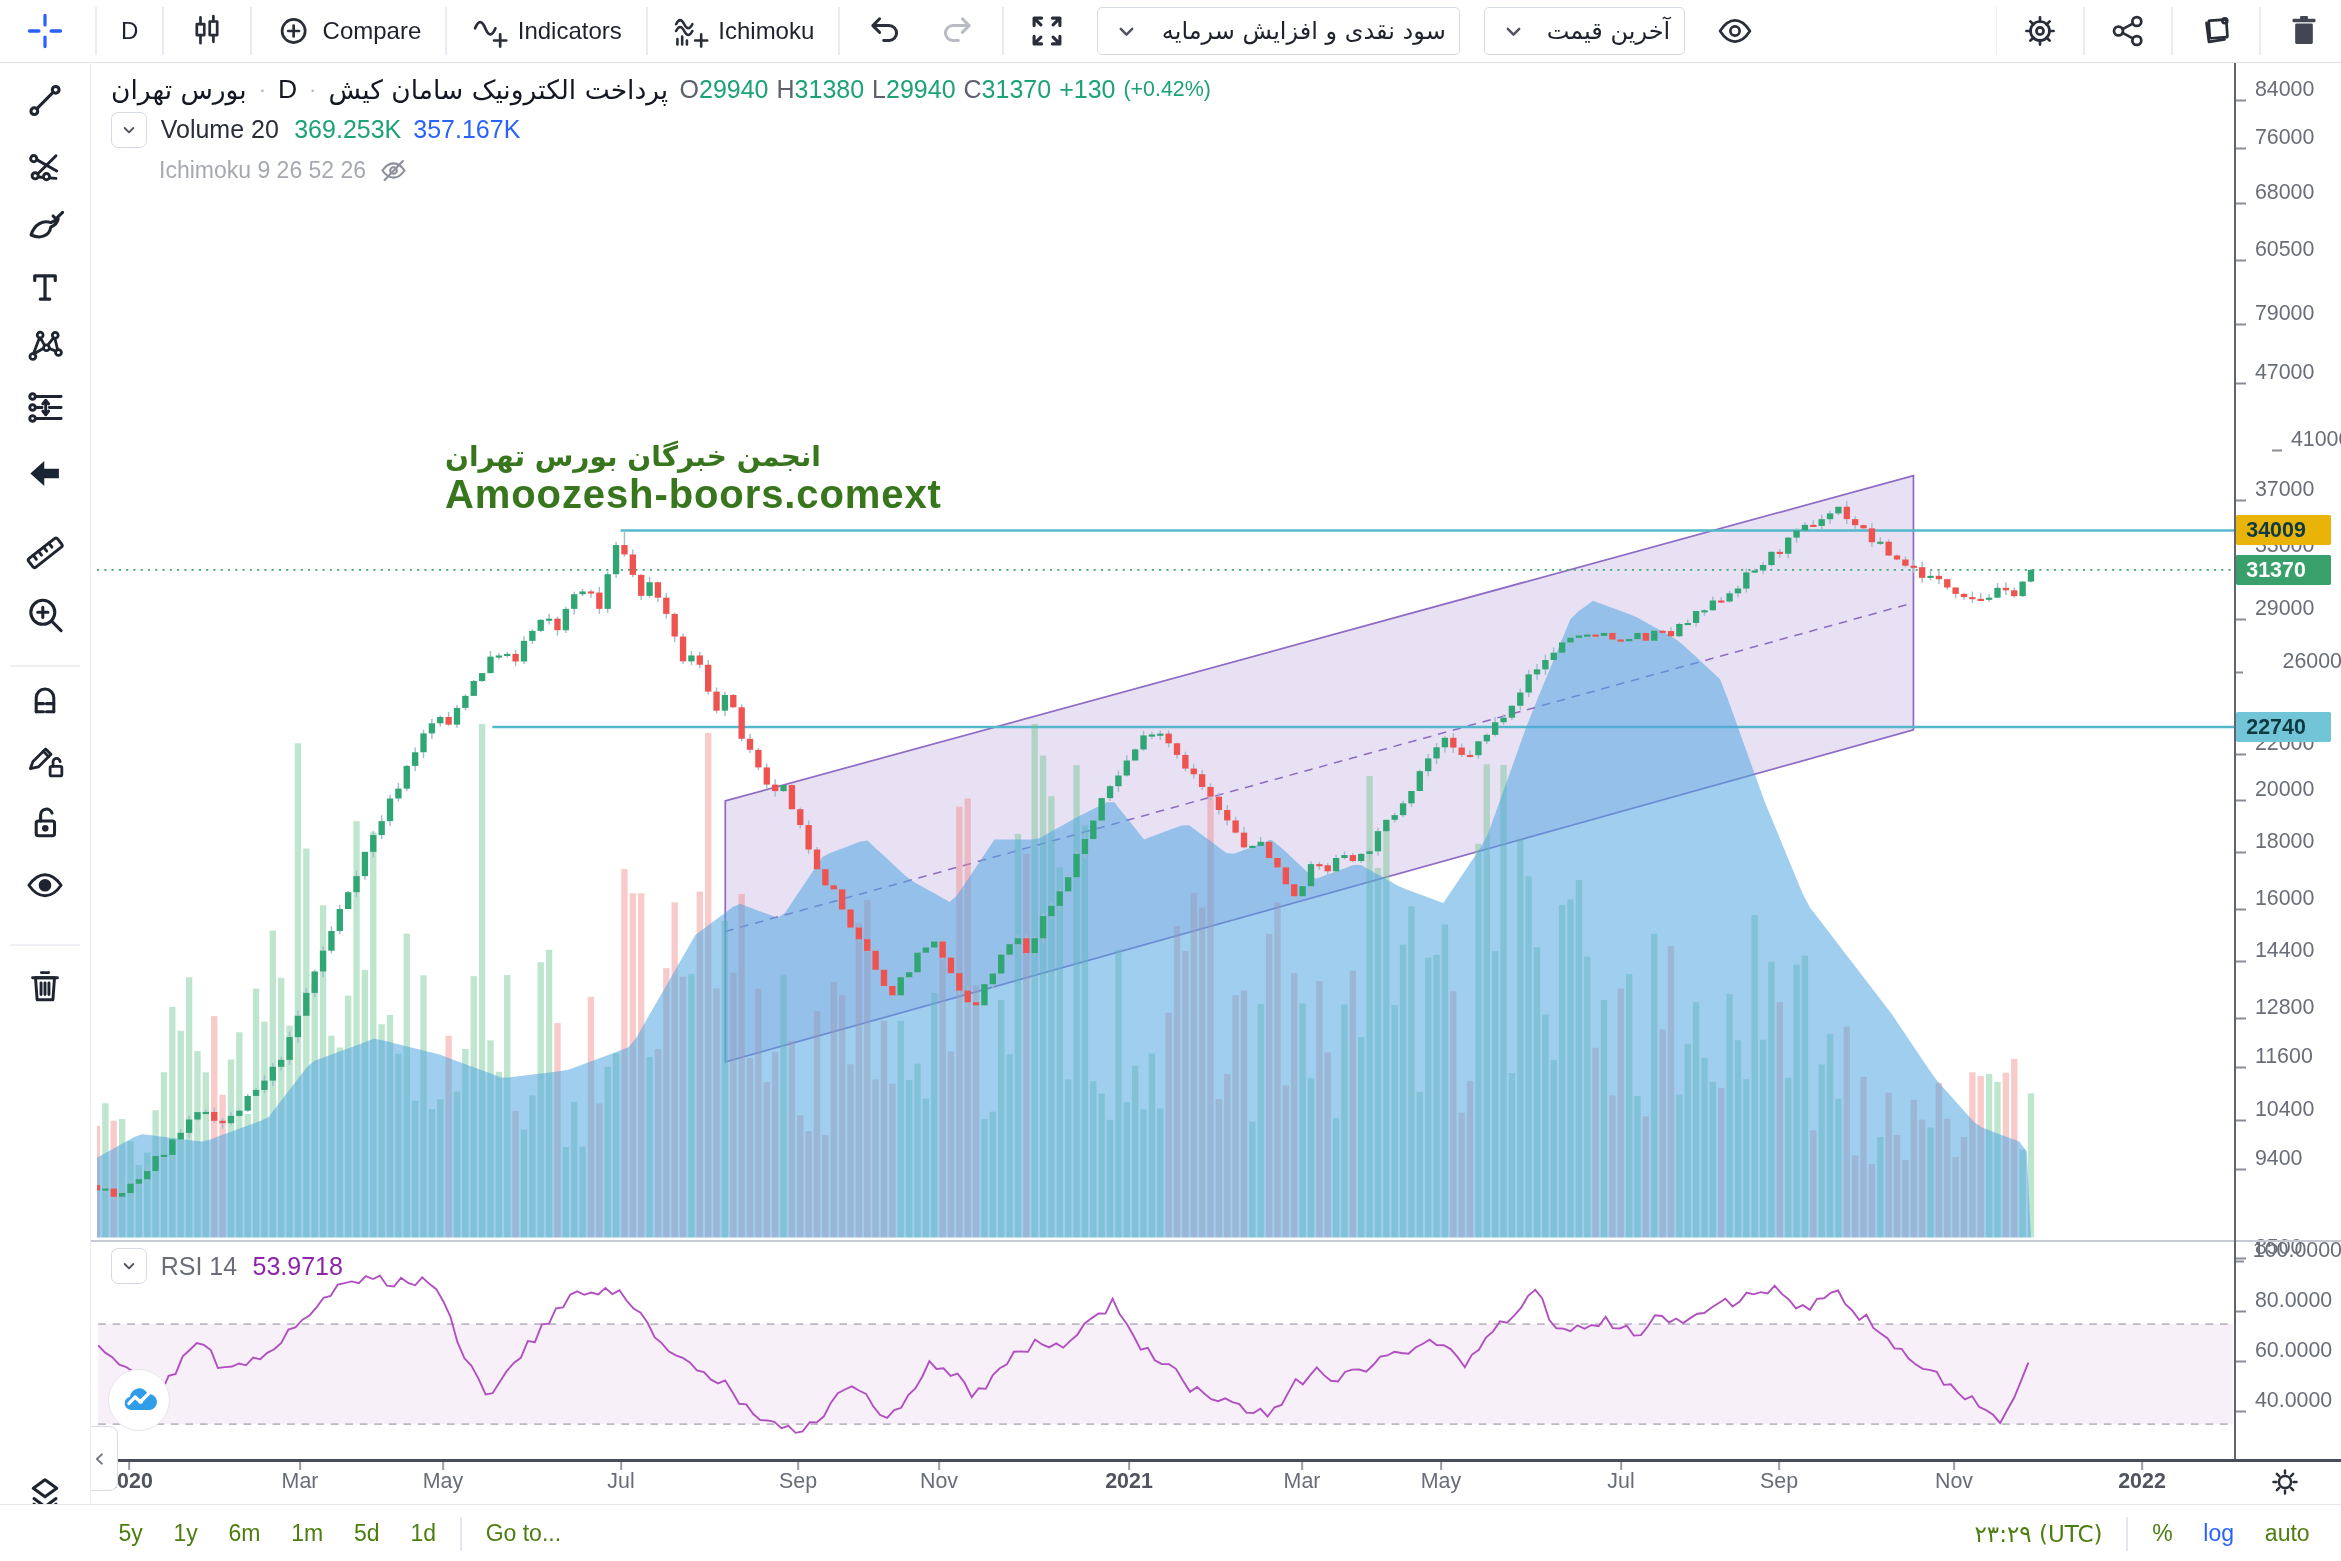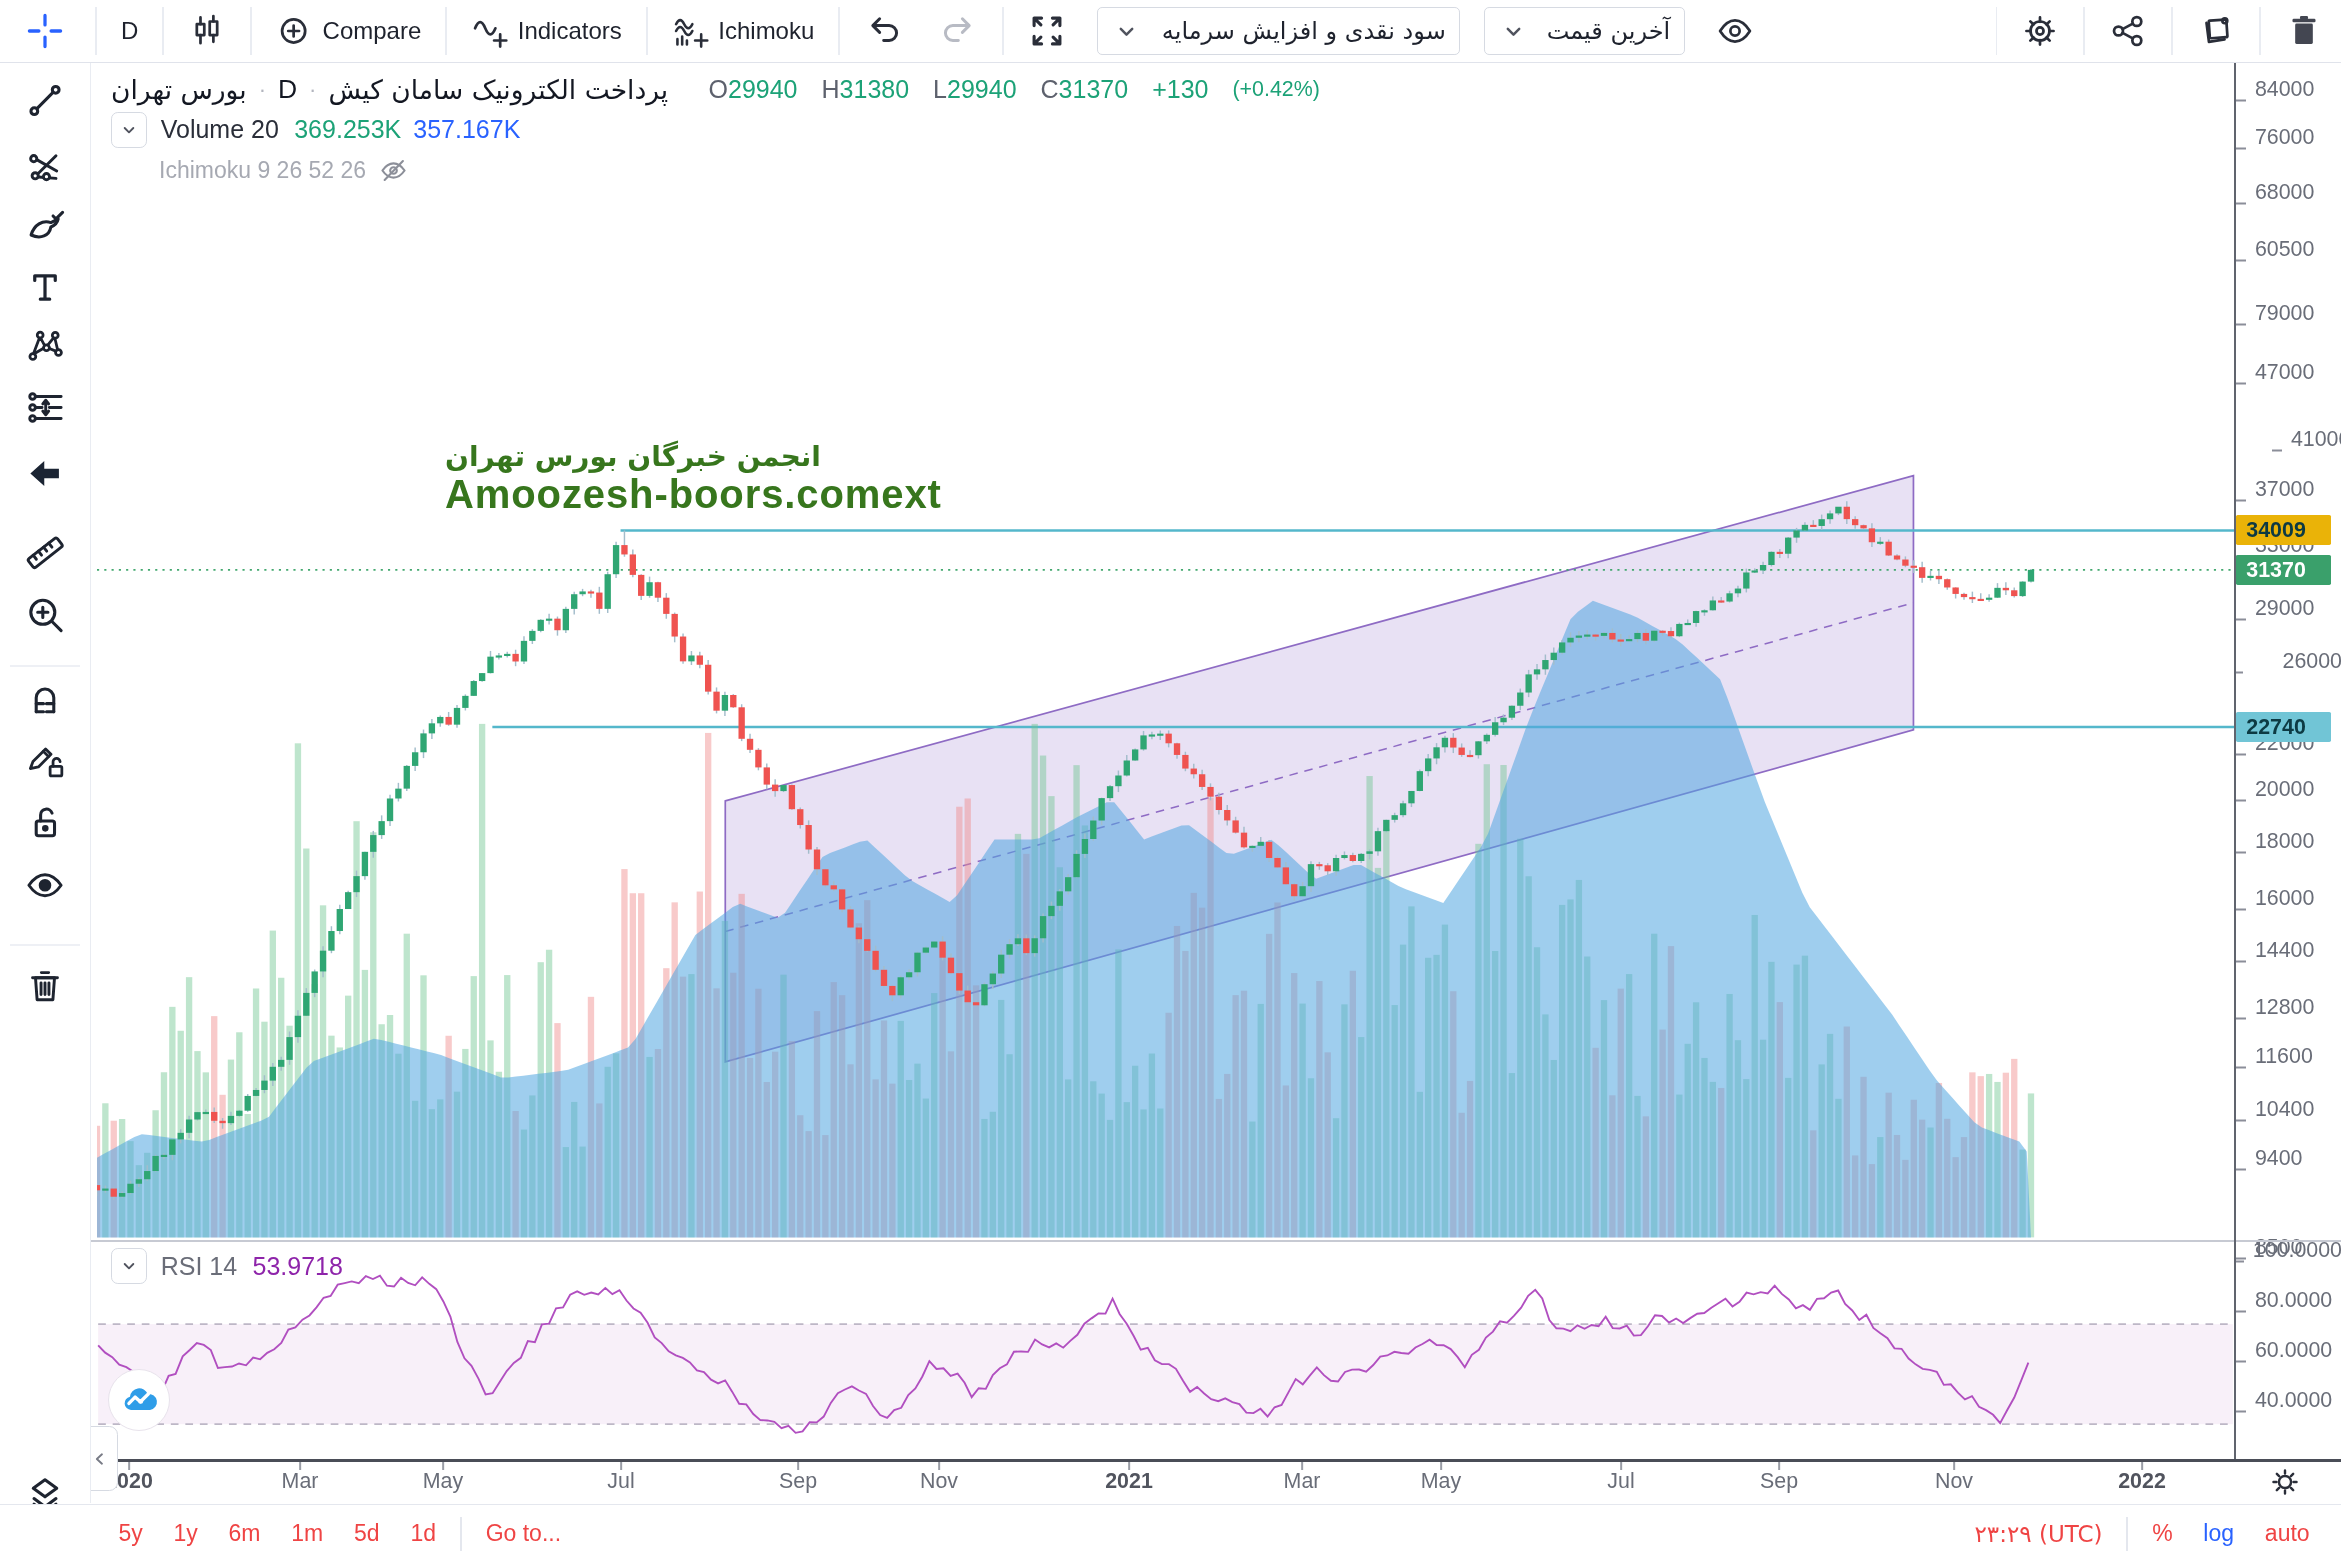--- a/index.html
+++ b/index.html
@@ -34,21 +34,21 @@
   .badge{position:absolute;left:0;transform:translateY(-50%);padding:2.6px 10.3px 2.6px 10.3px;font-size:21.4px;font-weight:bold;border-radius:1.7px;z-index:7;min-width:74px;}
   #time-axis{position:absolute;left:97px;top:1462px;width:2137px;height:40px;z-index:6;cursor:ew-resize;}
   .tlabel{position:absolute;top:6.8px;transform:translateX(-50%);font-size:21.4px;color:#696d78;}
   .tlabel.yr{font-weight:bold;color:#51545e;}
   .tdash{position:absolute;top:0;width:1.7px;height:7.7px;background:#9a9da6;transform:translateX(-50%);}
   
   #legend{position:absolute;left:111px;top:74px;z-index:20;}
   .lg-row{display:flex;align-items:center;margin-bottom:6.8px;}
   #legend-title{font-size:26.5px;color:#131722;display:flex;align-items:center;gap:10.3px;text-align:center;}
   .lg-dot{color:#b2b5be;font-size:22px;margin:0 1.7px;}
-  .ohlc{font-size:25px;margin-left:30px;display:flex;gap:24px;align-items:center;}
+  .ohlc{font-size:25px;margin-left:1px;display:flex;gap:8px;align-items:center;}
   .ohlc .lt{color:#5d616d;}
   .up{color:#1ca277;}
   .collapse-btn{width:34px;height:34px;border:1.7px solid #d6dae2;border-radius:6.8px;background:#fff;display:flex;align-items:center;justify-content:center;margin-right:13.7px;cursor:pointer;}
   .collapse-btn svg{width:22px;height:22px;}
   .lg-txt{font-size:25px;color:#2a2e39;}
   .lg-val-g{font-size:25px;color:#1ca277;margin-left:15.4px;}
   .lg-val-b{font-size:25px;color:#2962ff;margin-left:12px;}
   #ichimoku-row{margin-left:48px;color:#a6a9b2;font-size:23px;display:flex;align-items:center;gap:12px;}
   #ichimoku-row svg{width:31px;height:31px;}
   
@@ -58,21 +58,21 @@
   
   #rsi-legend{position:absolute;left:111px;top:1248px;z-index:20;display:flex;align-items:center;}
   #rsi-name{font-size:25px;color:#6a6d78;}
   #rsi-val{font-size:25px;color:#8e24aa;margin-left:15.4px;}
   #rsi-logo{position:absolute;left:108px;top:1369px;width:60px;height:60px;border-radius:50%;background:#fff;border:1.7px solid #e8e3ec;display:flex;align-items:center;justify-content:center;z-index:18;}
   #rsi-logo svg{width:41px;height:41px;}
   #pane-tab{position:absolute;left:82px;top:1426px;width:34px;height:63px;background:#fff;border:1.7px solid #d6dae2;border-radius:8.6px;display:flex;align-items:center;justify-content:center;z-index:25;cursor:pointer;}
   #pane-tab svg{width:22px;height:22px;}
   
   #bottombar{position:absolute;left:0;top:1504px;width:2342px;height:57px;background:#fff;border-top:1.7px solid #e4e7ee;display:flex;align-items:center;z-index:40;font-size:23px;}
-  .bb-item{padding:0 15.4px;cursor:pointer;color:#ef4444;flex:0 0 auto;}
+  .bb-item{padding:0 15.4px;cursor:pointer;color:#4d7c0f;flex:0 0 auto;}
   .bb-sep{width:1.7px;height:34px;background:#e4e7ee;margin:0 8.6px;flex:0 0 auto;}
   #bb-right{margin-left:auto;display:flex;align-items:center;margin-right:17px;}
   .bb-blue{color:#2962ff;}
   #sun-icon{position:absolute;left:2268px;top:1465px;z-index:10;cursor:pointer;}
   #sun-icon svg{width:34px;height:34px;}
 </style>
 </head>
 <body>
 
 <div id="app">

